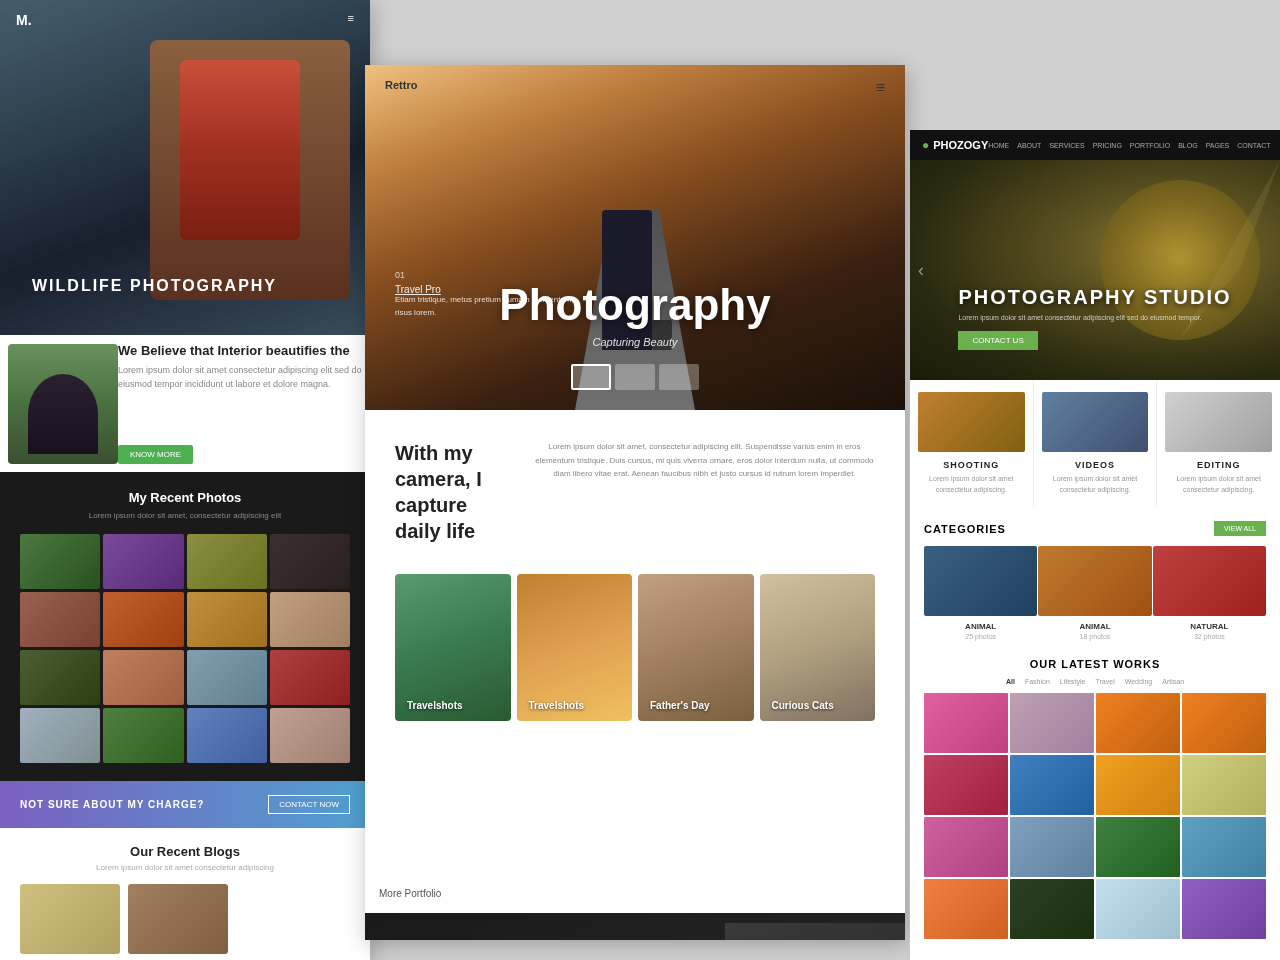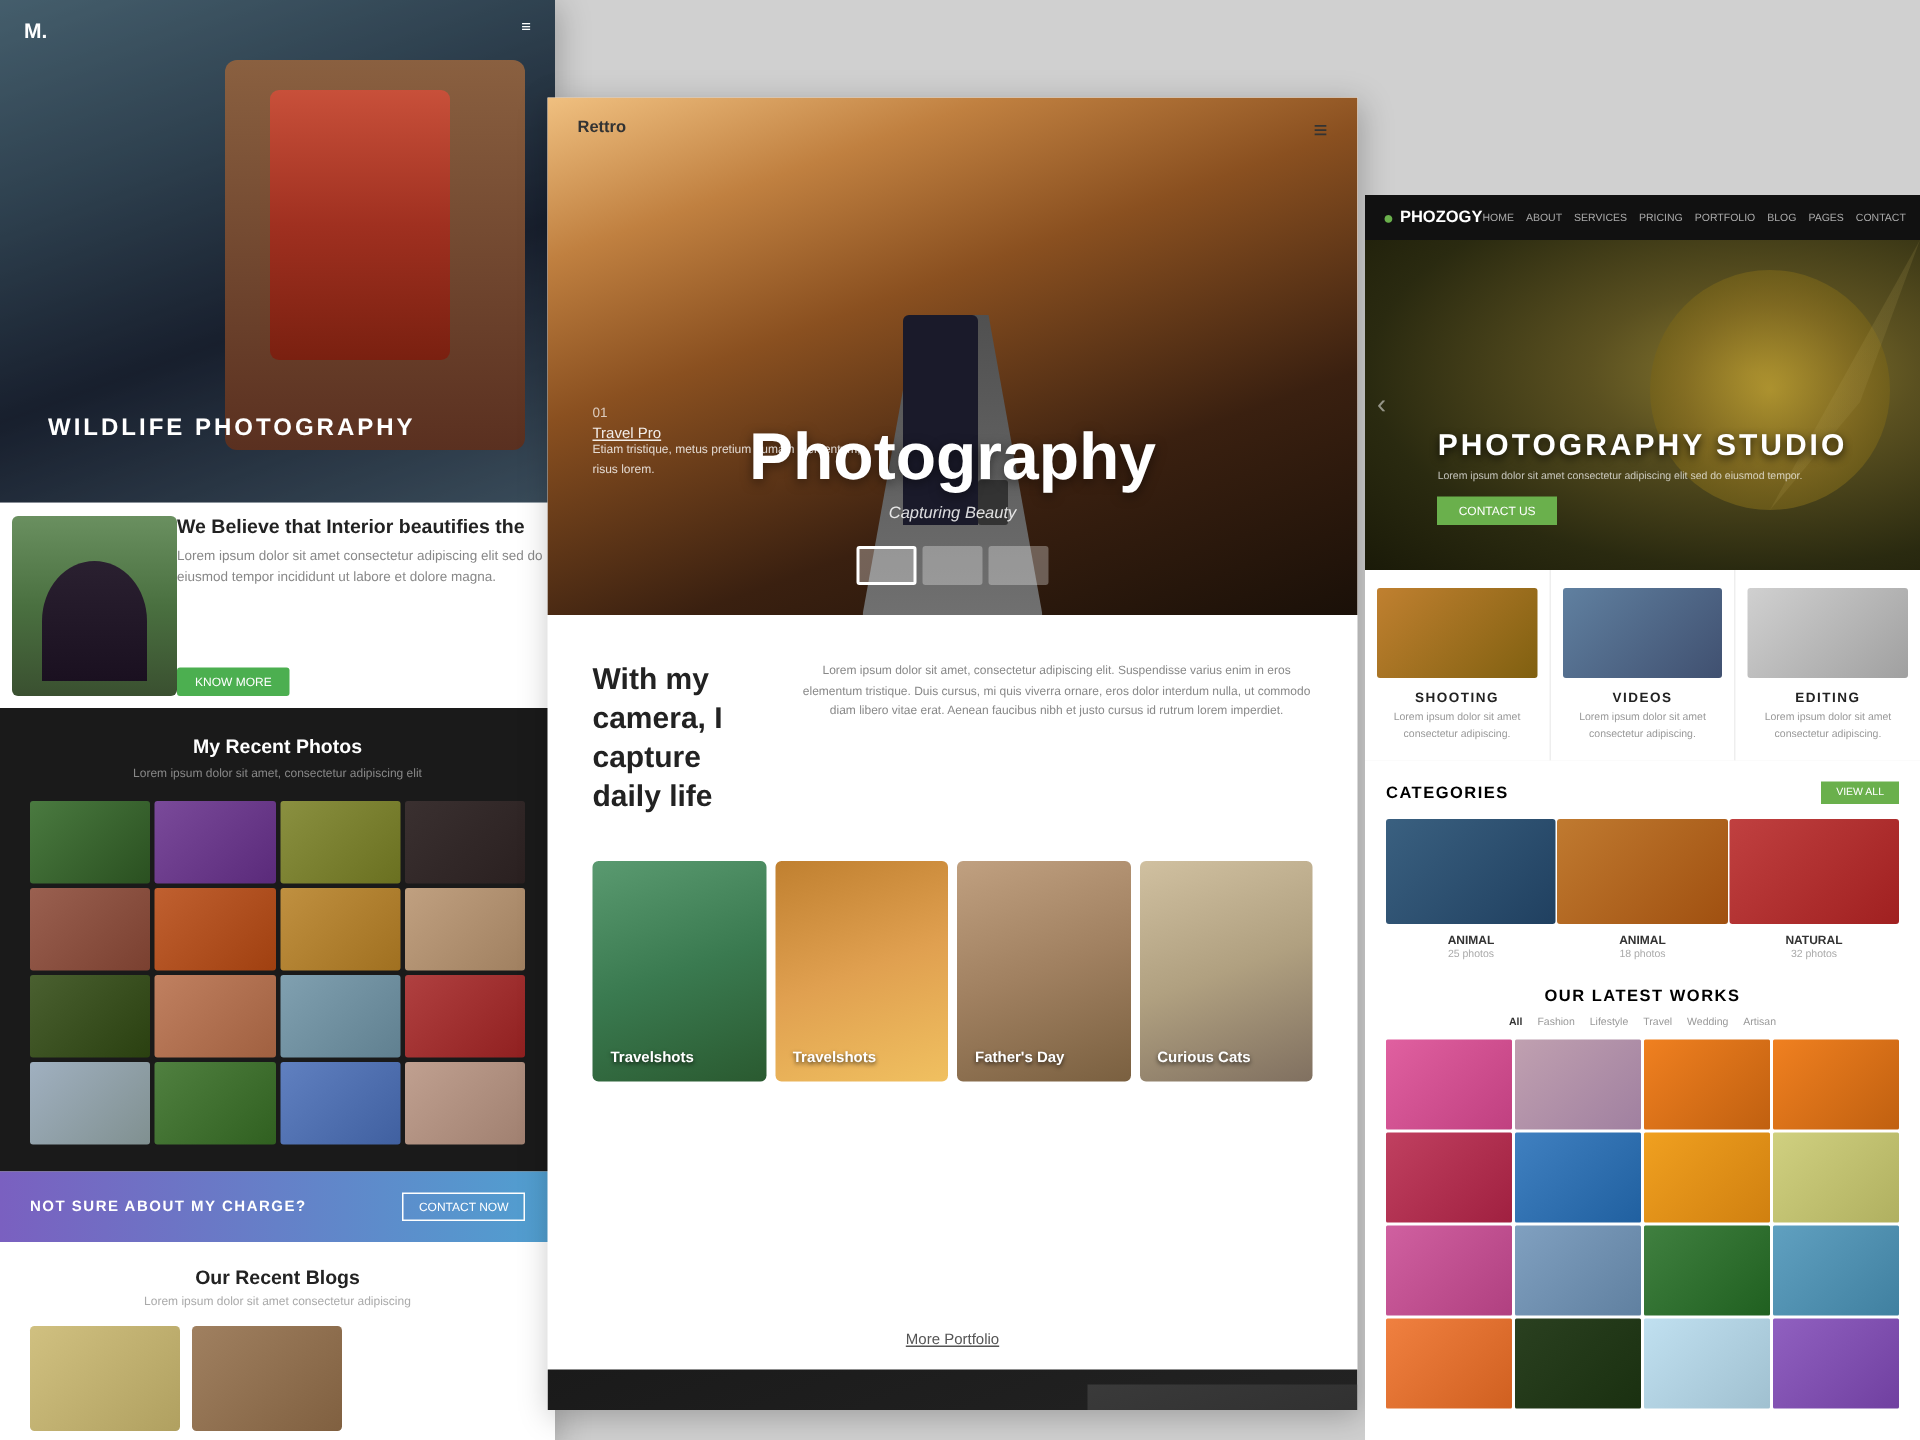--- a/index.html
+++ b/index.html
@@ -386,25 +386,24 @@
       font-size: 10px;
       font-weight: bold;
       text-shadow: 0 1px 3px rgba(0,0,0,0.7);
     }
     .port-travel { background: linear-gradient(160deg, #5a9a70, #3a7a50, #2a5a30); }
     .port-experimental { background: linear-gradient(160deg, #c08030, #e0a050, #f0c060); }
     .port-father { background: linear-gradient(160deg, #c0a080, #a08060, #7a6040); }
     .port-cat { background: linear-gradient(160deg, #d0c0a0, #b0a080, #807060); }
 
     .port-more {
-      text-align: center;
+      text-align: left;
       padding: 14px;
       font-size: 10px;
       color: #555;
-      text-decoration: underline;
       cursor: pointer;
     }
 
     
     .ready-section {
       position: relative;
       height: 220px;
       background: linear-gradient(160deg, #1a1a1a 0%, #2a2a2a 100%);
       display: flex;
       align-items: center;

